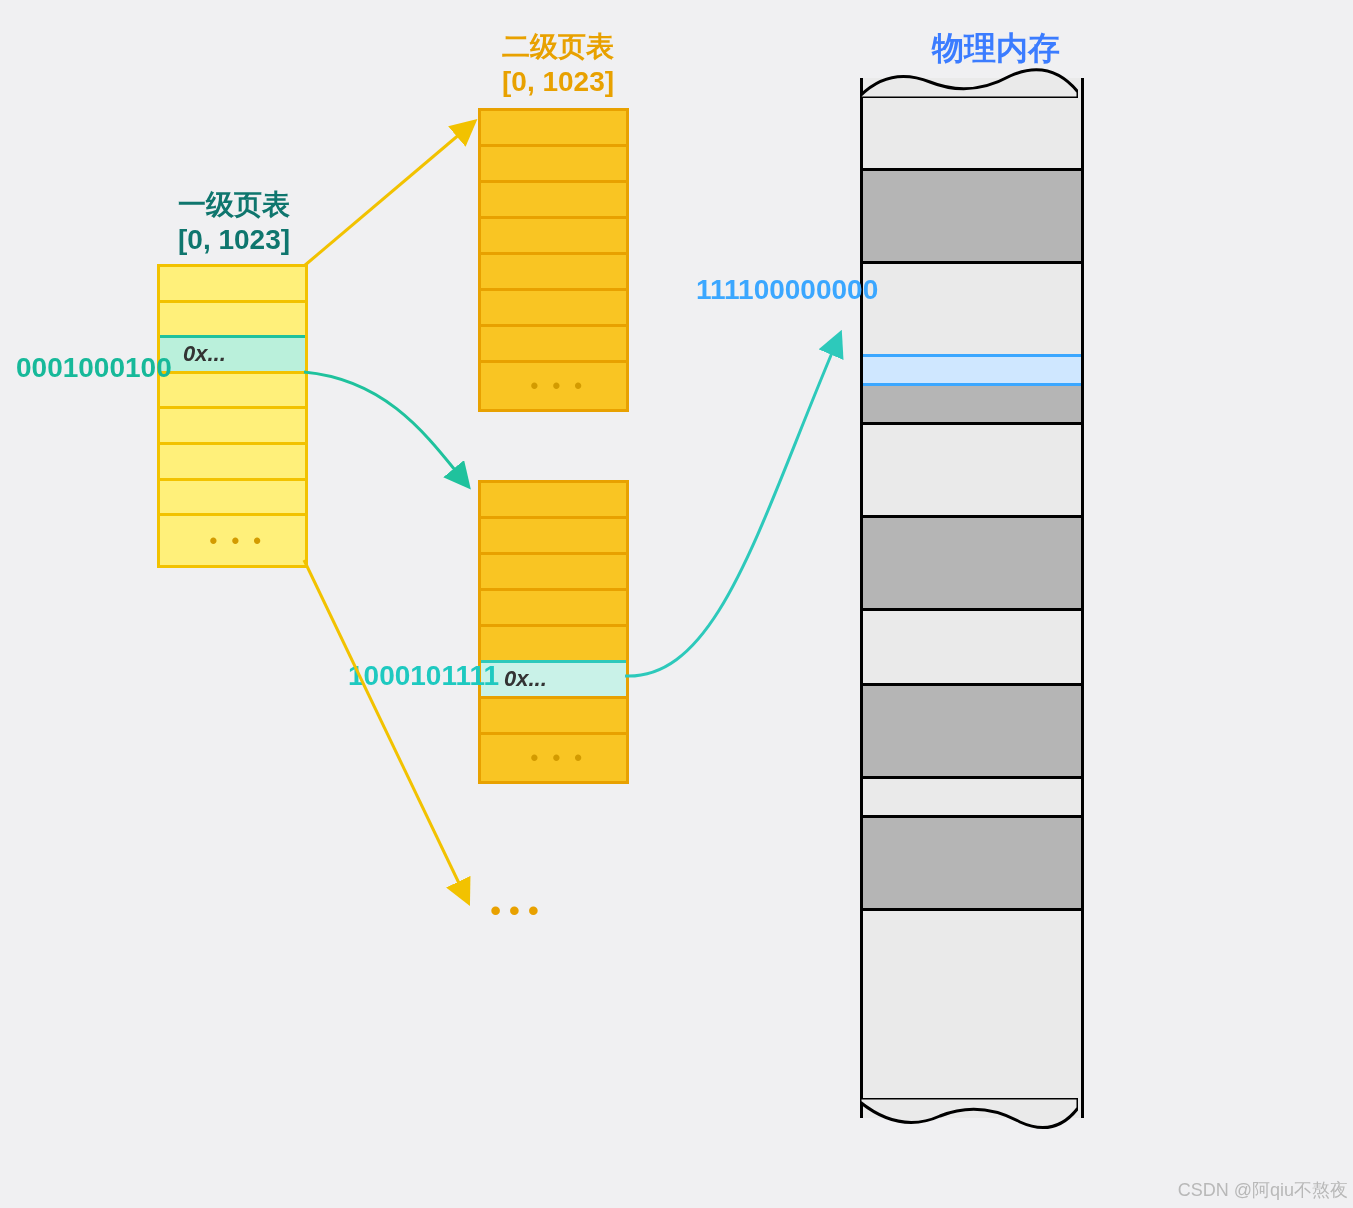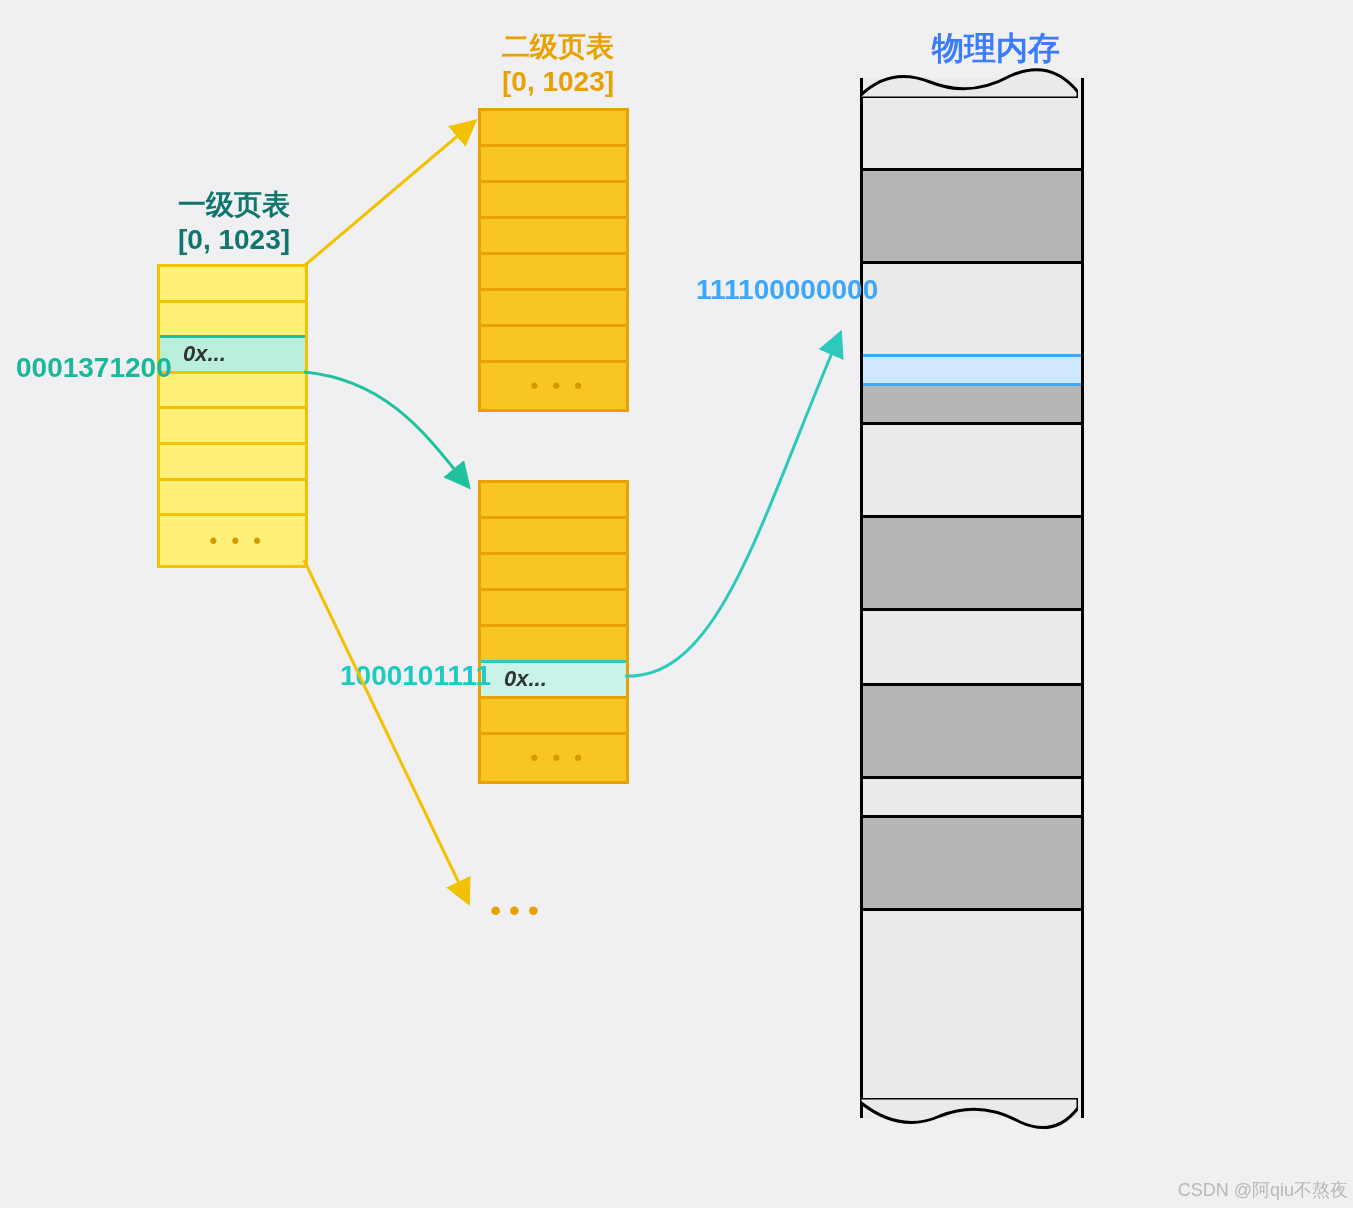--- a/index.html
+++ b/index.html
@@ -55,21 +55,21 @@
         <span class="val">0x...</span>
       </div>
     <div class="prow"></div>
     <div class="prow"></div>
     <div class="prow"></div>
     <div class="prow"></div>
     <div class="prow" style="flex:1.5 1 0;">
         <span class="dots">• • •</span>
       </div>
   </div>
-  <div class="lbl idx-g" style="left:16px;top:352px;">0001371200</div>
+  <div class="lbl idx-g" style="left:16px;top:352px;">0001000100</div>
 
   <div class="ptab l2" style="left:478px;top:108px;width:145px;height:298px;">
     <div class="prow"></div>
     <div class="prow"></div>
     <div class="prow"></div>
     <div class="prow"></div>
     <div class="prow"></div>
     <div class="prow"></div>
     <div class="prow"></div>
     <div class="prow" style="flex:1.4 1 0;">
@@ -84,21 +84,21 @@
     <div class="prow"></div>
     <div class="prow"></div>
     <div class="prow hl-c">
         <span class="val">0x...</span>
       </div>
     <div class="prow"></div>
     <div class="prow" style="flex:1.4 1 0;">
         <span class="dots">• • •</span>
       </div>
   </div>
-  <div class="lbl idx-c" style="left:340px;top:660px;">1000101111</div>
+  <div class="lbl idx-c" style="left:348px;top:660px;">1000101111</div>
 
   <div class="mem">
     <div class="mrow first g2"></div>
     <div class="mrow g1"></div>
     <div class="mrow g2"></div>
     <div class="mrow hl"></div>
     <div class="mrow g1" style="flex:0.4 1 0;"></div>
     <div class="mrow g2"></div>
     <div class="mrow g1"></div>
     <div class="mrow g2" style="flex:0.8 1 0;"></div>

